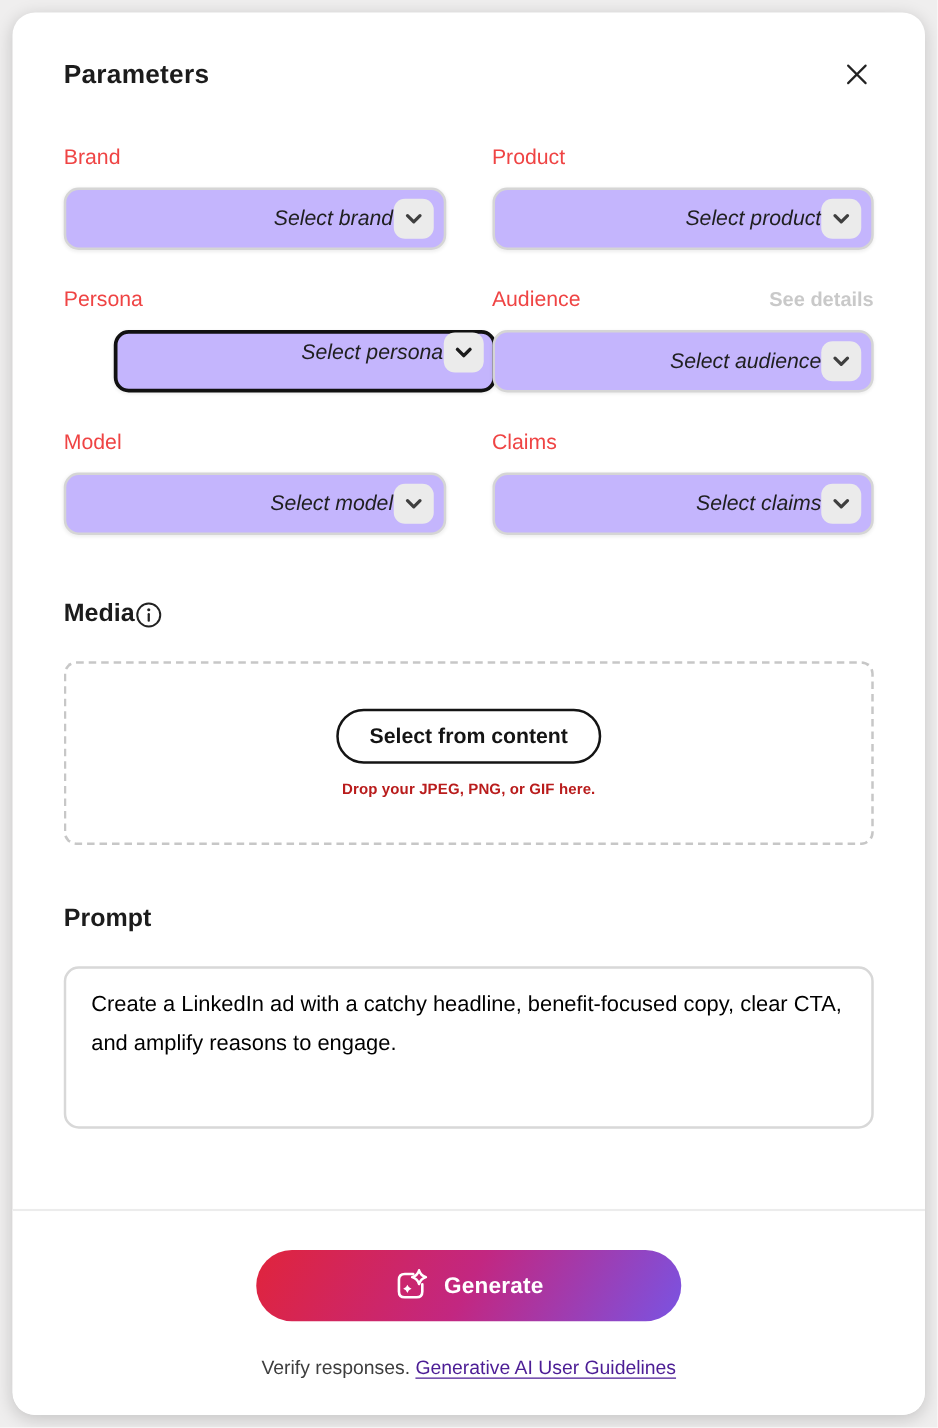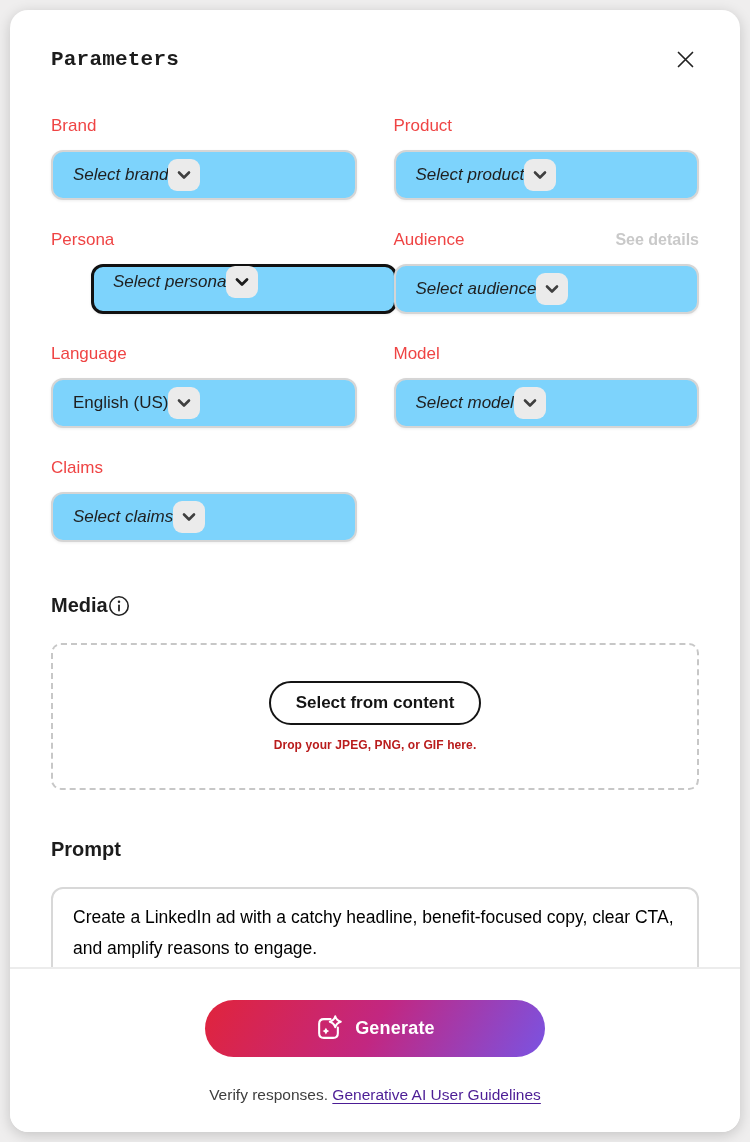--- a/index.html
+++ b/index.html
@@ -15,43 +15,43 @@
     width:730px; height:1122px;
     background:#ffffff;
     border-radius:18px;
     box-shadow:0 3px 14px rgba(0,0,0,0.18);
     overflow:hidden;
   }
   .content { padding:38px 41px 0 41px; }
 
   
   .panel-header { display:flex; justify-content:space-between; align-items:flex-start; }
-  .panel-title { font-size:21px; font-weight:700; color:#1c1c1c; letter-spacing:0.2px;font-family:Liberation Mono, monospace; }
+  .panel-title { font-size:21px; font-weight:700; color:#1c1c1c; letter-spacing:0.2px; }
   .close-btn { background:none; border:none; cursor:pointer; padding:2px; margin-top:-2px; }
 
   
   .form-grid {
     margin-top:43px;
     display:grid;
     grid-template-columns:1fr 1fr;
     column-gap:37px;
     row-gap:30px;
   }
   .field {}
   .label-row { display:flex; justify-content:space-between; align-items:baseline; height:20px; }
   .field-label { font-size:17px; color:#ef4444; }
   .see-details { font-size:16px; font-weight:700; color:#c9c9c9; text-decoration:none; }
   .select {
     margin-top:14px;
     height:50px;
     border:2px solid #d5d5d5;
     border-radius:12px;
-    background:#7dd3fc;
+    background:#c4b5fd;
     box-shadow:0 1px 3px rgba(0,0,0,0.07);
-    display:flex; align-items:center; justify-content:flex-start;
+    display:flex; align-items:center; justify-content:flex-end;
     padding:0 8px 0 20px;
     cursor:pointer;
     width:100%;
   }
   .select.focused { border:3px solid #111; padding:0 7px 14px 19px;margin-left:40px; }
   .select-value { font-size:17px; color:#1f1f1f; }
   .select-value.placeholder { font-style:italic; }
   .chev-box {
     width:32px; height:32px; flex:0 0 32px;
     background:#ebebeb; border-radius:9px;
@@ -188,33 +188,20 @@
         <div class="select">
           <span class="select-value placeholder">Select audience</span>
           <span class="chev-box">
             <svg width="16" height="16" viewBox="0 0 16 16">
                 <path d="M3 5.5 L8 10.5 L13 5.5" fill="none" stroke="#3f3f3f" stroke-width="2.6" stroke-linecap="round" stroke-linejoin="round"></path>
               </svg>
           </span>
         </div>
       </div>
 
-      <div class="field">
-        <div class="label-row">
-            <span class="field-label">Language</span>
-          </div>
-        <div class="select">
-          <span class="select-value">English (US)</span>
-          <span class="chev-box">
-            <svg width="16" height="16" viewBox="0 0 16 16">
-                <path d="M3 5.5 L8 10.5 L13 5.5" fill="none" stroke="#3f3f3f" stroke-width="2.6" stroke-linecap="round" stroke-linejoin="round"></path>
-              </svg>
-          </span>
-        </div>
-      </div>
 
       <div class="field">
         <div class="label-row">
             <span class="field-label">Model</span>
           </div>
         <div class="select">
           <span class="select-value placeholder">Select model</span>
           <span class="chev-box">
             <svg width="16" height="16" viewBox="0 0 16 16">
                 <path d="M3 5.5 L8 10.5 L13 5.5" fill="none" stroke="#3f3f3f" stroke-width="2.6" stroke-linecap="round" stroke-linejoin="round"></path>

